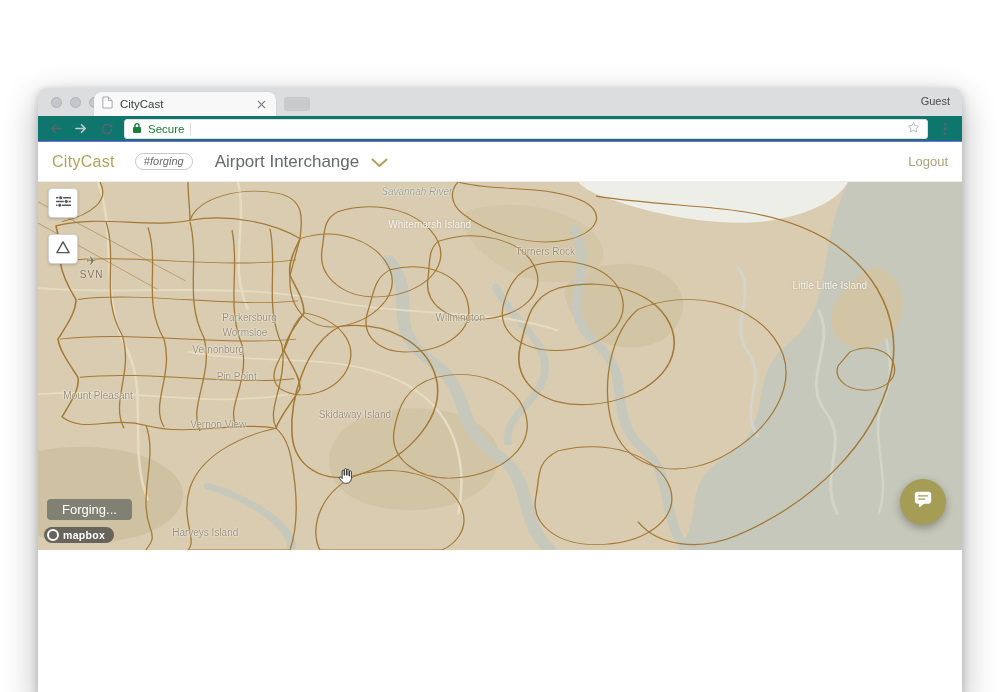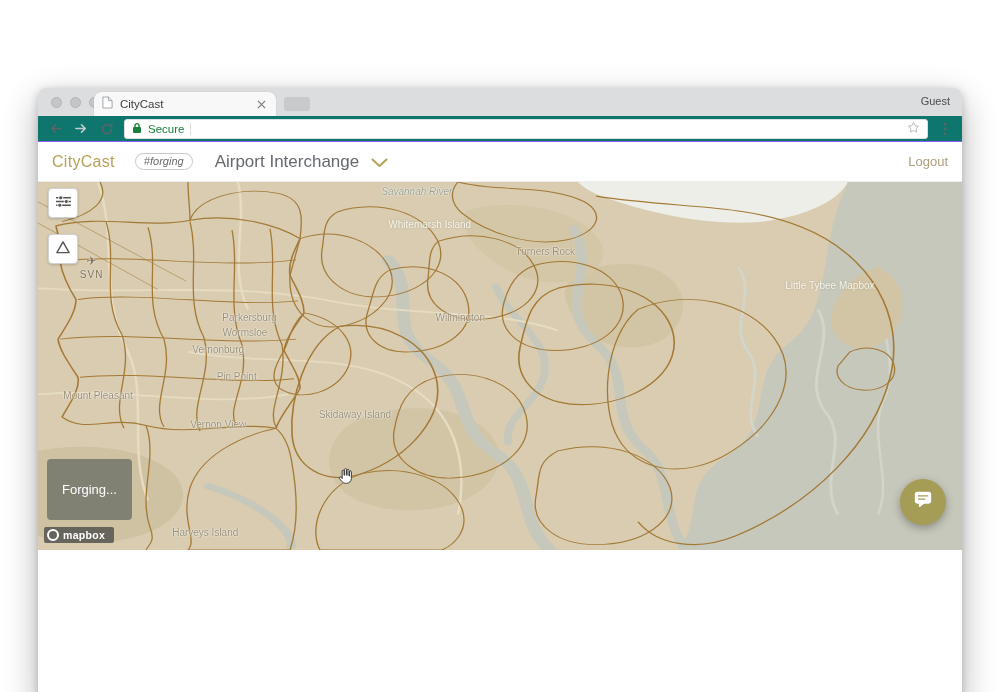--- a/index.html
+++ b/index.html
@@ -75,25 +75,25 @@
   }
   .airport-marker .plane { font-size:12px; line-height:1; }
   .airport-marker .code { font-size:10px; letter-spacing:1px; margin-top:2px; }
   .map-controls { position:absolute; left:10px; top:6px; display:flex; flex-direction:column; gap:16px; }
   .ctrl-btn {
     width:30px; height:30px; background:#fff; border:1px solid #d2d2d2; border-radius:4px;
     display:grid; place-items:center; cursor:pointer; box-shadow:0 1px 3px rgba(0,0,0,.18);
   }
   .toast {
     position:absolute; left:9px; bottom:30px; background:rgba(110,114,105,.82);
-    color:#fff; font-size:13px; padding:23px 15px; border-radius:4px;
+    color:#fff; font-size:13px; padding:3px 15px; border-radius:4px;
   }
   .mapbox-logo {
     position:absolute; left:6px; bottom:7px; display:flex; align-items:center; gap:4px;
-    background:rgba(68,68,68,.75); color:#fff; border-radius:2px; padding:2px 9px 2px 3px;
+    background:rgba(68,68,68,.75); color:#fff; border-radius:8px; padding:2px 9px 2px 3px;
     font-size:10.5px; font-weight:bold; letter-spacing:.3px; cursor:pointer;
   }
   .mapbox-circle { width:12px; height:12px; border:2.5px solid #fff; border-radius:50%; }
   .attribution {
     position:absolute; right:6px; bottom:5px; font-size:11px; color:#5f5f5f;
     text-shadow:0 0 2px rgba(255,255,255,.9); display:flex; gap:5px; align-items:baseline;
   }
   .attribution .improve { color:#333; font-weight:bold; cursor:pointer; }
   .attribution a { cursor:pointer; }
   .chat-launcher {
@@ -256,21 +256,21 @@
         <path d="M812 240 C832 228 852 238 856 258 C860 280 844 296 824 294 C806 292 796 276 800 260 Z"></path>
         <path d="M0 28 L148 140" stroke-width="0.9" opacity="0.7"></path>
         <path d="M0 58 L120 152" stroke-width="0.9" opacity="0.7"></path>
       </g>
     </svg>
 
     <div style="position:absolute;inset:0;pointer-events:none;">
         <div class="map-label water" style="left: 41%; top: 2.5%;">Savannah River</div>
         <div class="map-label white" style="left: 42.4%; top: 11.5%;">Whitemarsh Island</div>
         <div class="map-label place" style="left: 54.9%; top: 18.7%;">Turners Rock</div>
-        <div class="map-label white" style="left: 85.7%; top: 27.9%;">Little Tybee Mapbox</div>
+        <div class="map-label white" style="left: 85.7%; top: 27.9%;">Little Little Island</div>
         <div class="map-label place" style="left: 22.9%; top: 36.7%;">Parkersburg</div>
         <div class="map-label place" style="left: 45.7%; top: 36.7%;">Wilmington</div>
         <div class="map-label place" style="left: 22.4%; top: 40.8%;">Wormsloe</div>
         <div class="map-label place" style="left: 19.5%; top: 45.4%;">Vernonburg</div>
         <div class="map-label place" style="left: 21.5%; top: 52.7%;">Pin Point</div>
         <div class="map-label place" style="left: 6.5%; top: 57.9%;">Mount Pleasant</div>
         <div class="map-label place" style="left: 34.3%; top: 63.1%;">Skidaway Island</div>
         <div class="map-label place" style="left: 19.5%; top: 65.8%;">Vernon View</div>
         <div class="map-label place" style="left: 18.1%; top: 95.2%;">Harveys Island</div>
       </div>

